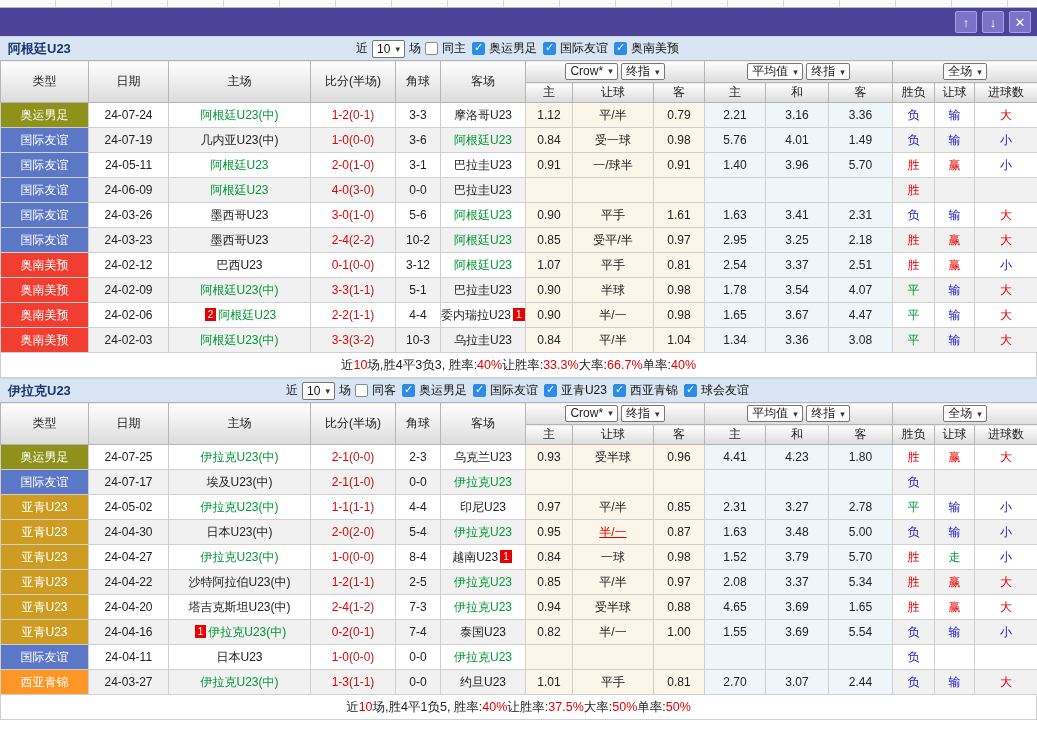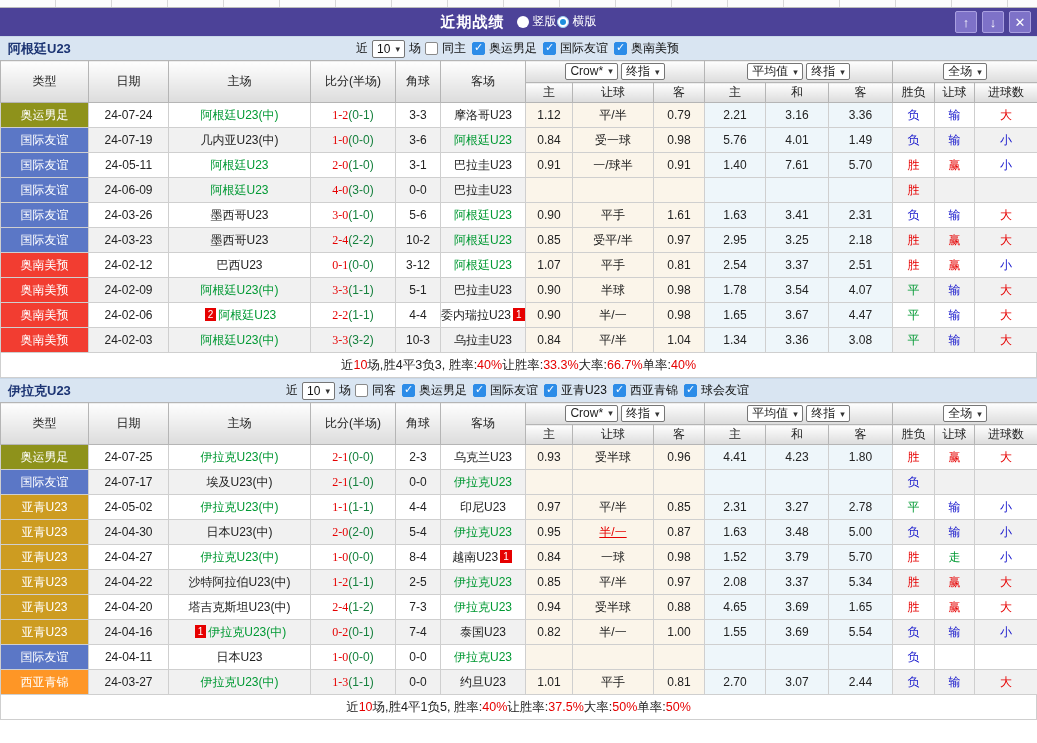--- a/index.html
+++ b/index.html
@@ -40,44 +40,34 @@
   th,td { border:1px solid #cfcfcf; text-align:center; padding:0; overflow:hidden; white-space:nowrap; }
   thead th { background:linear-gradient(#fefefe,#dcdcdc); font-weight:normal; color:#222; border-color:#b5b5b5; }
   tr.ghead th { height:22px; }
   tr.shead th { height:20px; }
   thead .selbox { height:17px; }
   tbody td { height:25px; background:#fff; }
   tr.even td { background:#f1f1f1; }
   td.cream, tr.even td.cream { background:#fbf5ea; }
   td.pale,  tr.even td.pale  { background:#eef6fa; }
   td.typecell { color:#fff; }
-  .fs { color:#e60000;font-family:Liberation Serif, serif; }
-  .hs { color:#15803d; }
+  .fs { color:#e60000; }
+  .hs { color:#b91c1c; }
   .green-team { color:#009933; }
   .card { display:inline-block; background:#e60000; color:#fff; font-size:10px; line-height:13px; padding:0 3px; margin:0 2px; vertical-align:1px; }
   .hcap-red { color:#e60000; text-decoration:underline; }
   .summary { height:25px; border:1px solid #cfcfcf; border-top:none; display:flex; align-items:center; justify-content:center; font-size:12.5px; }
   .summary .red { color:#e60000; }
 </style>
 </head>
 <body>
 
 <div class="page-edge"></div>
 
 <div class="titlebar">
-  <div class="titlebar-center">
-    <span class="tb-title">近期战绩</span>
-    <span id="radio-group"><span class="radio-opt">
-          <span class="radio"></span>
-          <span>竖版</span>
-        </span><span class="radio-opt">
-          <span class="radio sel"></span>
-          <span>横版</span>
-        </span></span>
-  </div>
   <div class="tb-buttons" id="tb-buttons">
       <span class="tb-btn">↑</span>
       <span class="tb-btn">↓</span>
       <span class="tb-btn">✕</span>
     </div>
 </div>
 
 <div class="section-header">
   <span class="team-name">阿根廷U23</span>
   <span class="filters" id="filters-0">
@@ -193,21 +183,21 @@
         <td class="typecell" style="background:#5b77c6">国际友谊</td>
         <td>24-05-11</td>
         <td><span class="green-team">阿根廷U23</span></td>
         <td><span class="fs">2-0</span><span class="hs">(1-0)</span></td>
         <td>3-1</td>
         <td><span class="">巴拉圭U23</span></td>
         <td class="cream">0.91</td>
         <td class="cream">一/球半</td>
         <td class="cream">0.91</td>
         <td class="pale">1.40</td>
-        <td class="pale">7.61</td>
+        <td class="pale">3.96</td>
         <td class="pale">5.70</td>
         <td style="color:#e60000">胜</td>
         <td style="color:#e60000">赢</td>
         <td style="color:#1515cc">小</td>
       </tr>
       <tr class="even">
         <td class="typecell" style="background:#5b77c6">国际友谊</td>
         <td>24-06-09</td>
         <td><span class="green-team">阿根廷U23</span></td>
         <td><span class="fs">4-0</span><span class="hs">(3-0)</span></td>

